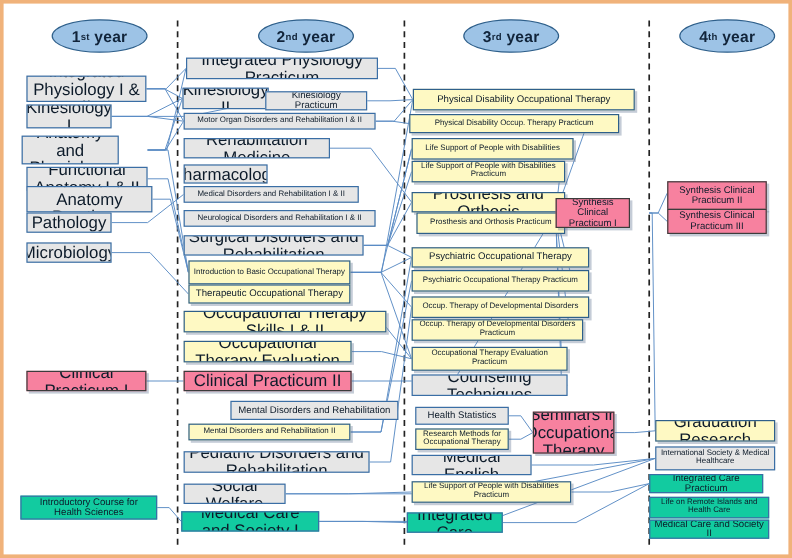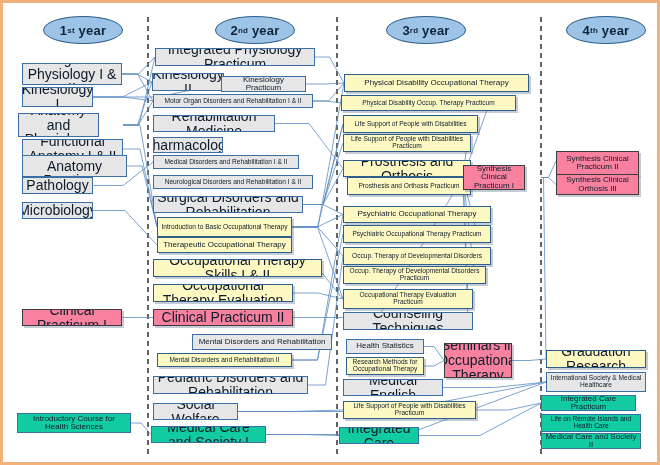--- a/index.html
+++ b/index.html
@@ -280,21 +280,21 @@
         <div class="node pink s8 shadow" style="left: 460px; top: 162px; width: 62px; height: 25px;">
           <span>Synthesis Clinical Practicum I</span>
         </div>
         <div class="node pink s9 shadow" style="left: 441px; top: 340px; width: 68px; height: 35px;">
           <span>Seminars in Occupational Therapy</span>
         </div>
         <div class="node pink s8 shadow" style="left: 553px; top: 148px; width: 83px; height: 24px;">
           <span>Synthesis Clinical Practicum II</span>
         </div>
         <div class="node pink s8 shadow" style="left: 553px; top: 171px; width: 83px; height: 21px;">
-          <span>Synthesis Clinical Orthosis III</span>
+          <span>Synthesis Clinical Practicum III</span>
         </div>
         <div class="node blue s9 shadow" style="left: 543px; top: 347px; width: 100px; height: 18px;">
           <span>Graduation Research</span>
         </div>
         <div class="node gray s7" style="left: 543px; top: 369px; width: 100px; height: 20px;">
           <span>International Society &amp; Medical Healthcare</span>
         </div>
         <div class="node green s8" style="left: 538px; top: 392px; width: 95px; height: 16px;">
           <span>Integrated Care Practicum</span>
         </div>

